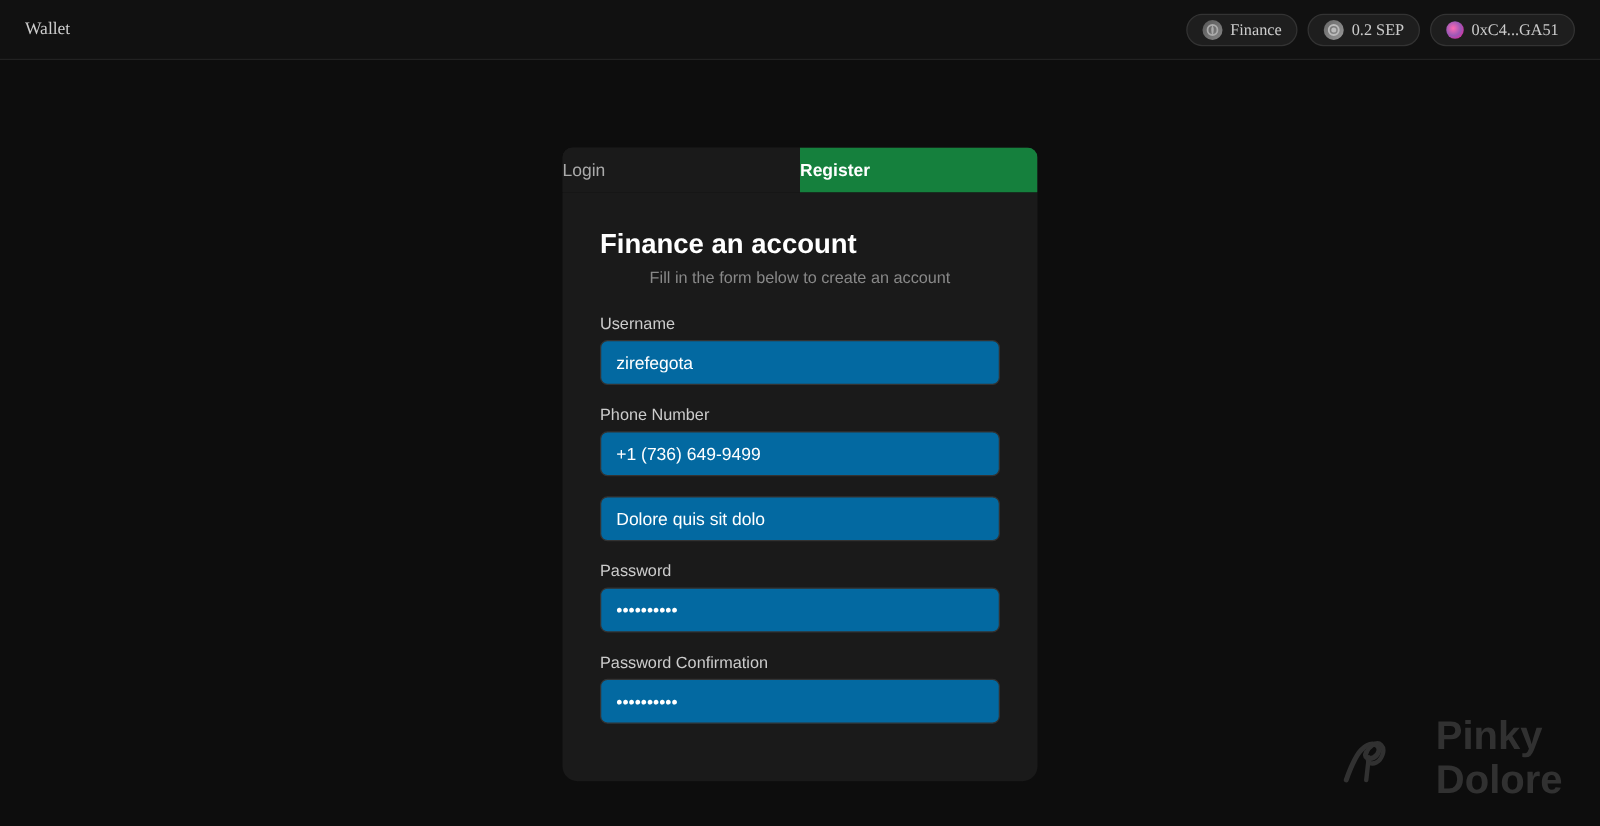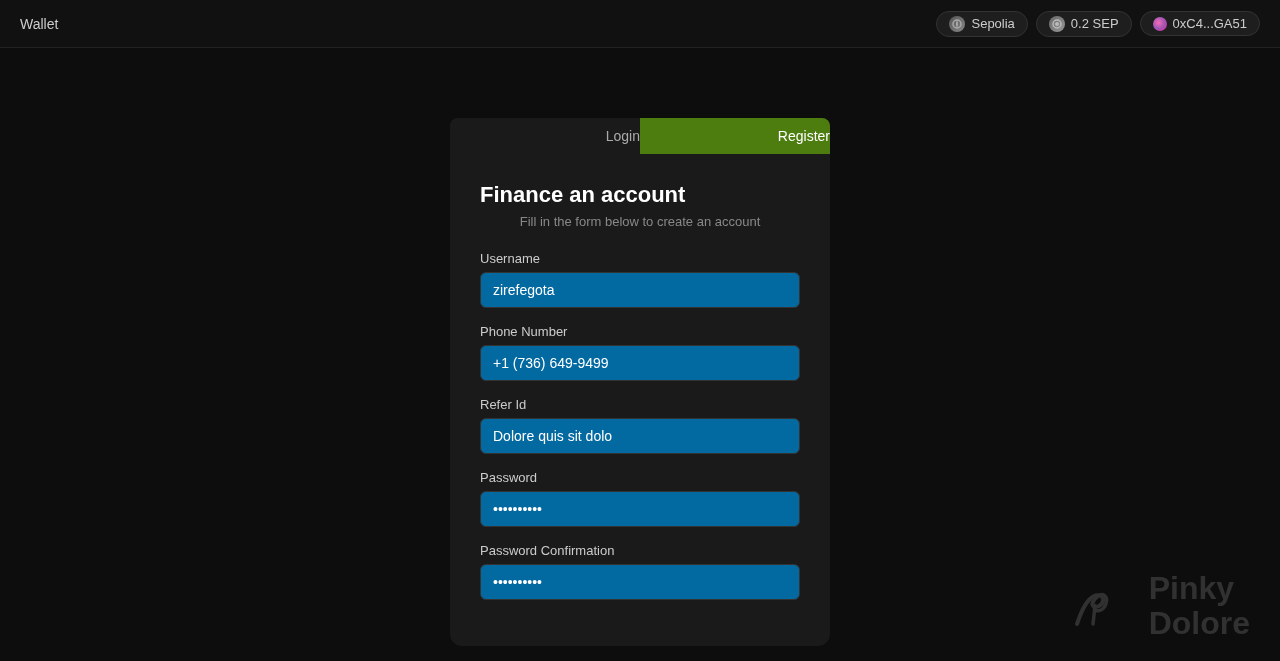--- a/index.html
+++ b/index.html
@@ -16,20 +16,21 @@
 
     
     .navbar {
       display: flex;
       align-items: center;
       justify-content: space-between;
       padding: 0 20px;
       height: 48px;
       background-color: #111111;
       border-bottom: 1px solid #222222;
+      font-family: Liberation Serif, serif;
     }
 
     .navbar-left {
       font-size: 14px;
       color: #cccccc;
       font-weight: 500;
     }
 
     .navbar-right {
       display: flex;
@@ -93,33 +94,33 @@
     .tabs {
       display: flex;
       background-color: #1a1a1a;
       border-radius: 8px 8px 0 0;
       overflow: hidden;
     }
 
     .tab {
       flex: 1;
       padding: 10px 0;
-      text-align: right;
+      text-align: left;
       font-size: 14px;
       cursor: pointer;
       color: #aaaaaa;
       background-color: #1a1a1a;
       border: none;
       outline: none;
     }
 
     .tab.active {
-      background-color: #4d7c0f;
+      background-color: #15803d;
       color: #ffffff;
-      font-weight: 400;
+      font-weight: 700;
     }
 
     
     .form-card {
       background-color: #1a1a1a;
       border-radius: 0 0 12px 12px;
       padding: 28px 30px 30px;
       width: 380px;
     }
 
@@ -213,21 +214,21 @@
 <nav class="navbar">
   <span class="navbar-left">Wallet</span>
   <div class="navbar-right">
     <div class="nav-badge">
       <div class="nav-badge-icon nav-badge-network-icon">
         <svg width="10" height="10" viewBox="0 0 10 10" fill="none">
           <circle cx="5" cy="5" r="4" stroke="#aaa" stroke-width="1.5"></circle>
           <path d="M5 1 Q7 5 5 9 Q3 5 5 1Z" fill="#aaa"></path>
         </svg>
       </div>
-      <span>Sepolia</span>
+      <span>Finance</span>
     </div>
     <div class="nav-badge">
       <div class="nav-badge-icon nav-badge-sep-icon">
         <svg width="10" height="10" viewBox="0 0 10 10" fill="none">
           <circle cx="5" cy="5" r="4" stroke="#bbb" stroke-width="1.5"></circle>
           <circle cx="5" cy="5" r="2" fill="#bbb"></circle>
         </svg>
       </div>
       <span>0.2 SEP</span>
     </div>
@@ -259,21 +260,20 @@
 
 
       <div class="form-group">
         <label class="form-label">Phone Number</label>
         <div class="form-input-wrapper">
           <input type="tel" class="form-input" value="+1 (736) 649-9499" style="">
         </div>
       </div>
 
       <div class="form-group">
-        <label class="form-label">Refer Id</label>
         <div class="form-input-wrapper">
           <input type="text" class="form-input" value="Dolore quis sit dolo" style="">
         </div>
       </div>
 
       <div class="form-group">
         <label class="form-label">Password</label>
         <div class="form-input-wrapper">
           <input type="password" class="form-input" value="••••••••••" style="">
         </div>

